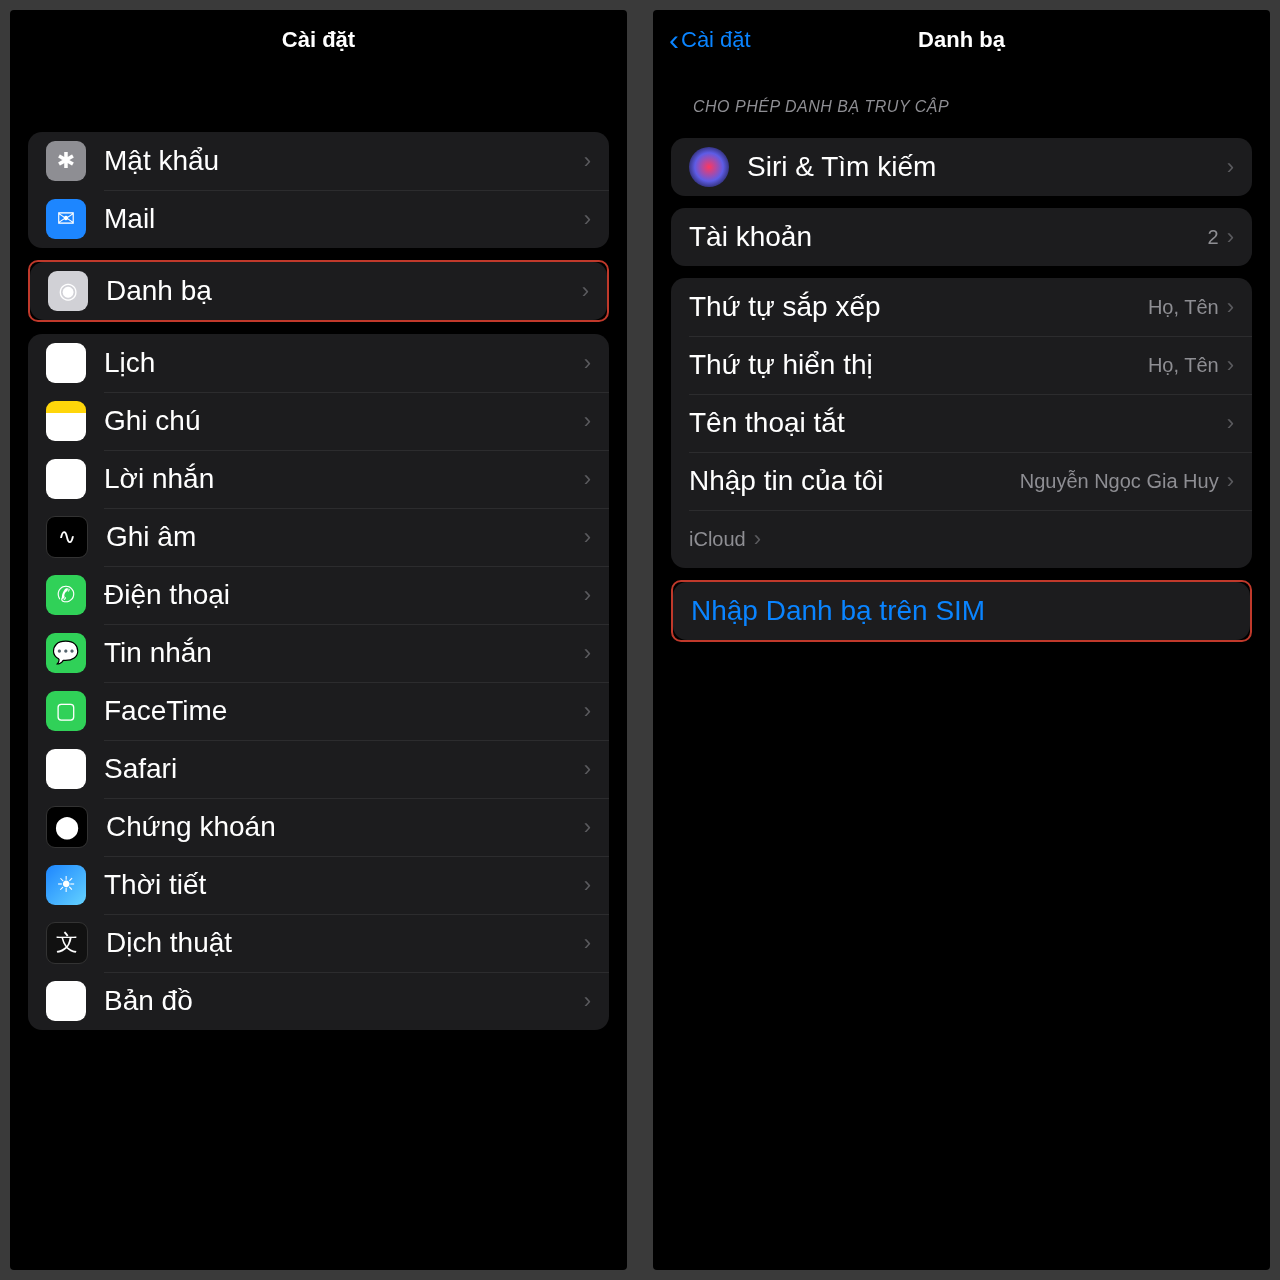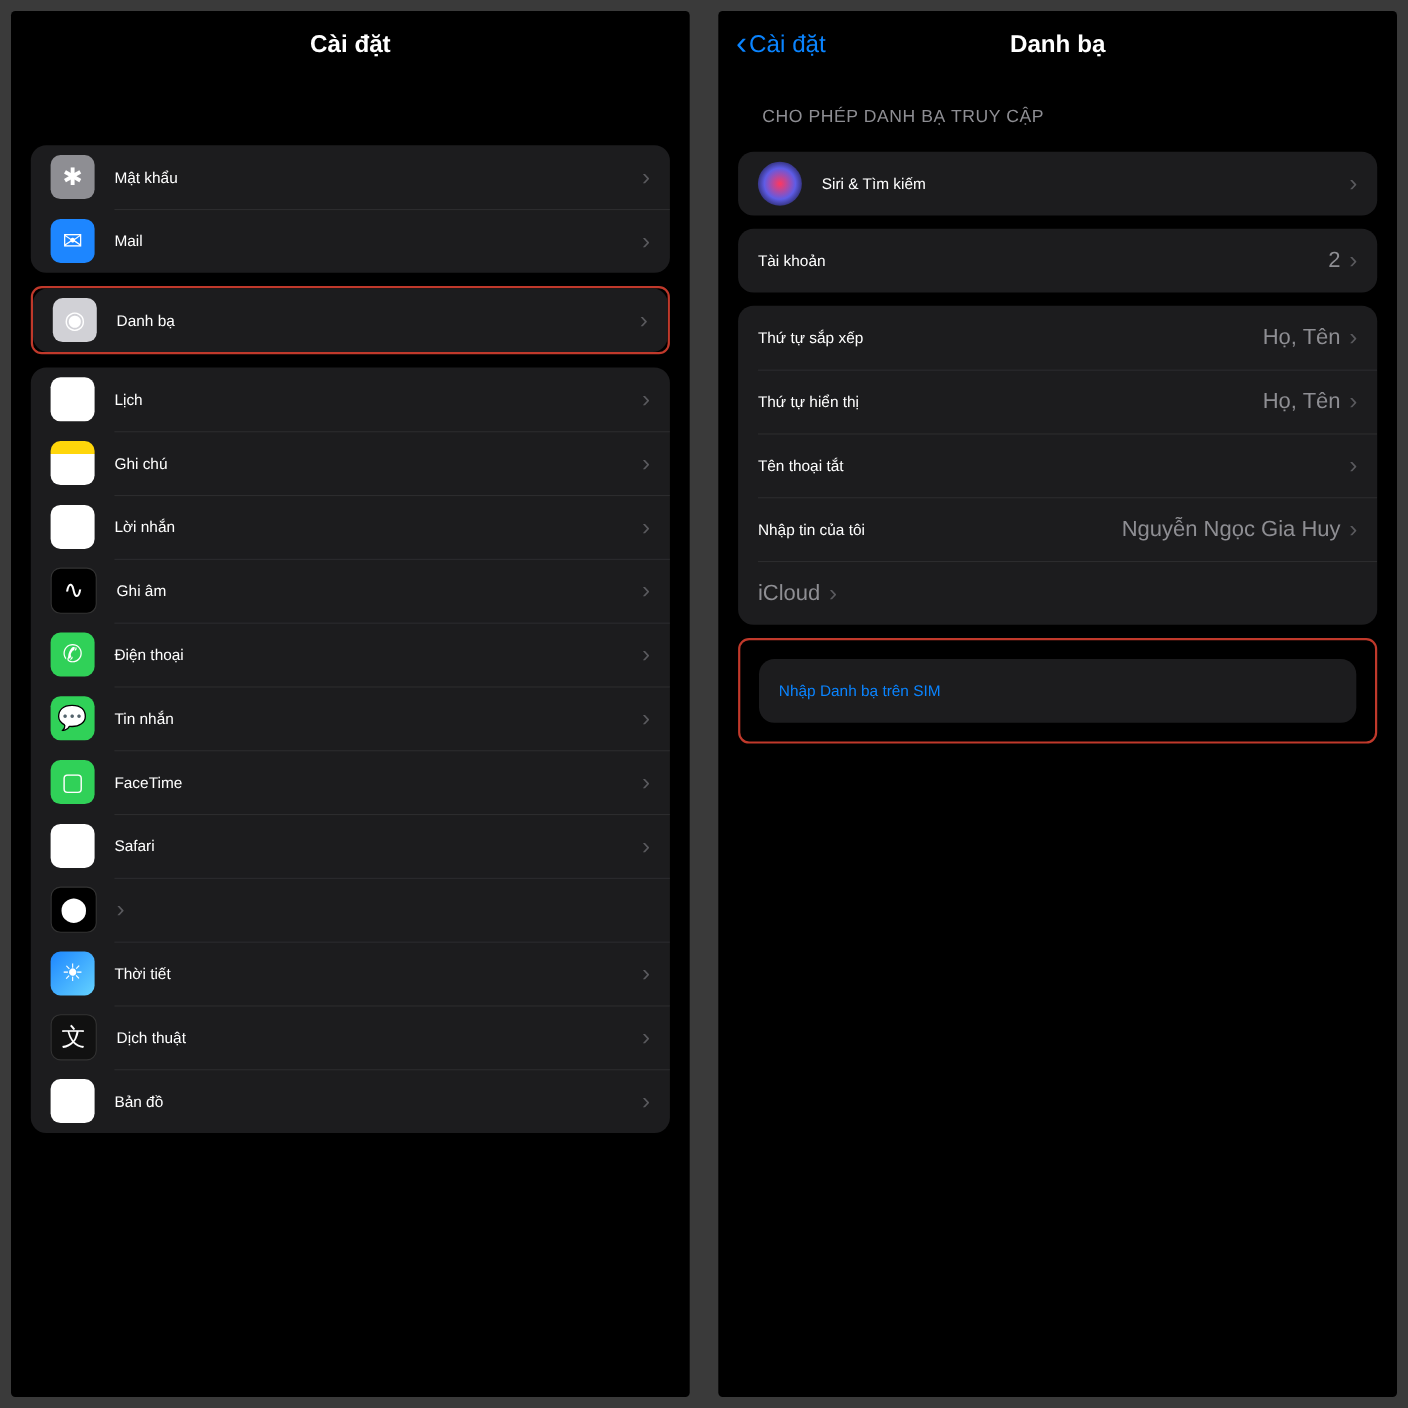--- a/index.html
+++ b/index.html
@@ -2,32 +2,32 @@
 <html><head>
 <meta charset="utf-8">
 <style>
   html,body{margin:0;padding:0;background:#3a3a3a;width:1280px;height:1280px;overflow:hidden;font-family:-apple-system,Helvetica Neue,Arial,sans-serif;}
   .wrap{display:flex;gap:26px;padding:10px;box-sizing:border-box;height:100%;}
   .phone{flex:1;background:#000;border-radius:4px;display:flex;flex-direction:column;overflow:hidden;}
   .navbar{height:60px;display:flex;align-items:center;justify-content:center;position:relative;color:#fff;font-size:22px;font-weight:600;}
   .navbar .back{position:absolute;left:16px;display:flex;align-items:center;color:#0a84ff;font-size:22px;font-weight:400;}
   .navbar .back .chev{font-size:30px;margin-right:2px;line-height:1;}
   .content{flex:1;overflow:auto;padding:0 0 20px 0;}
-  .section-header{color:#8e8e93;font-size:16px;padding:28px 28px 10px 40px;letter-spacing:0.5px;}
+  .section-header{color:#8e8e93;font-size:16px;padding:28px 28px 10px 40px;letter-spacing:0.5px;font-style:italic;}
   .group{background:#1c1c1e;border-radius:14px;margin:12px 18px;overflow:hidden;}
   .row{display:flex;align-items:center;min-height:58px;padding:0 18px;position:relative;}
   .row + .row::before{content:"";position:absolute;left:76px;right:0;top:0;height:1px;background:#2c2c2e;}
   .row.no-icon + .row.no-icon::before{left:18px;}
   .icon{width:40px;height:40px;border-radius:9px;margin-right:18px;flex-shrink:0;display:flex;align-items:center;justify-content:center;font-size:22px;color:#fff;}
-  .label{color:#fff;font-size:14px;flex:1;}
+  .label{color:#fff;font-size:28px;flex:1;}
   .value{color:#8e8e93;font-size:20px;margin-right:8px;}
   .chevron{color:#5a5a5e;font-size:22px;}
   .highlight{border:2px solid #c0392b;border-radius:10px;}
   .highlight-row{margin:12px 18px;}
-  .highlight-row .group{margin:17px;}
+  .highlight-row .group{margin:0;}
   .blue-label{color:#0a84ff;}
   
   .ic-pw{background:#8e8e93;} .ic-mail{background:#1d86ff;} .ic-contacts{background:#d1d1d6;}
   .ic-cal{background:#fff;} .ic-notes{background:linear-gradient(#ffd60a 30%,#fff 30%);} 
   .ic-rem{background:#fff;} .ic-voice{background:#000;border:1px solid #333;}
   .ic-phone{background:#30d158;} .ic-msg{background:#30d158;} .ic-ft{background:#30d158;}
   .ic-safari{background:#fff;} .ic-stocks{background:#000;border:1px solid #333;}
   .ic-weather{background:linear-gradient(135deg,#1d86ff,#64d2ff);} .ic-trans{background:#111;border:1px solid #333;}
   .ic-maps{background:#fff;}
   .ic-siri{background:radial-gradient(circle at 50% 50%,#ff375f,#5e5ce6,#000);border-radius:50%;}
@@ -101,20 +101,21 @@
             <span class="label">FaceTime</span>
             <span class="chevron">›</span>
           </div>
           <div class="row">
             <span class="icon ic-safari">✪</span>
             <span class="label">Safari</span>
             <span class="chevron">›</span>
           </div>
           <div class="row">
             <span class="icon ic-stocks">⬤</span>
+            <span class="label">Chứng khoán</span>
             <span class="chevron">›</span>
           </div>
           <div class="row">
             <span class="icon ic-weather">☀</span>
             <span class="label">Thời tiết</span>
             <span class="chevron">›</span>
           </div>
           <div class="row">
             <span class="icon ic-trans">文</span>
             <span class="label">Dịch thuật</span>

